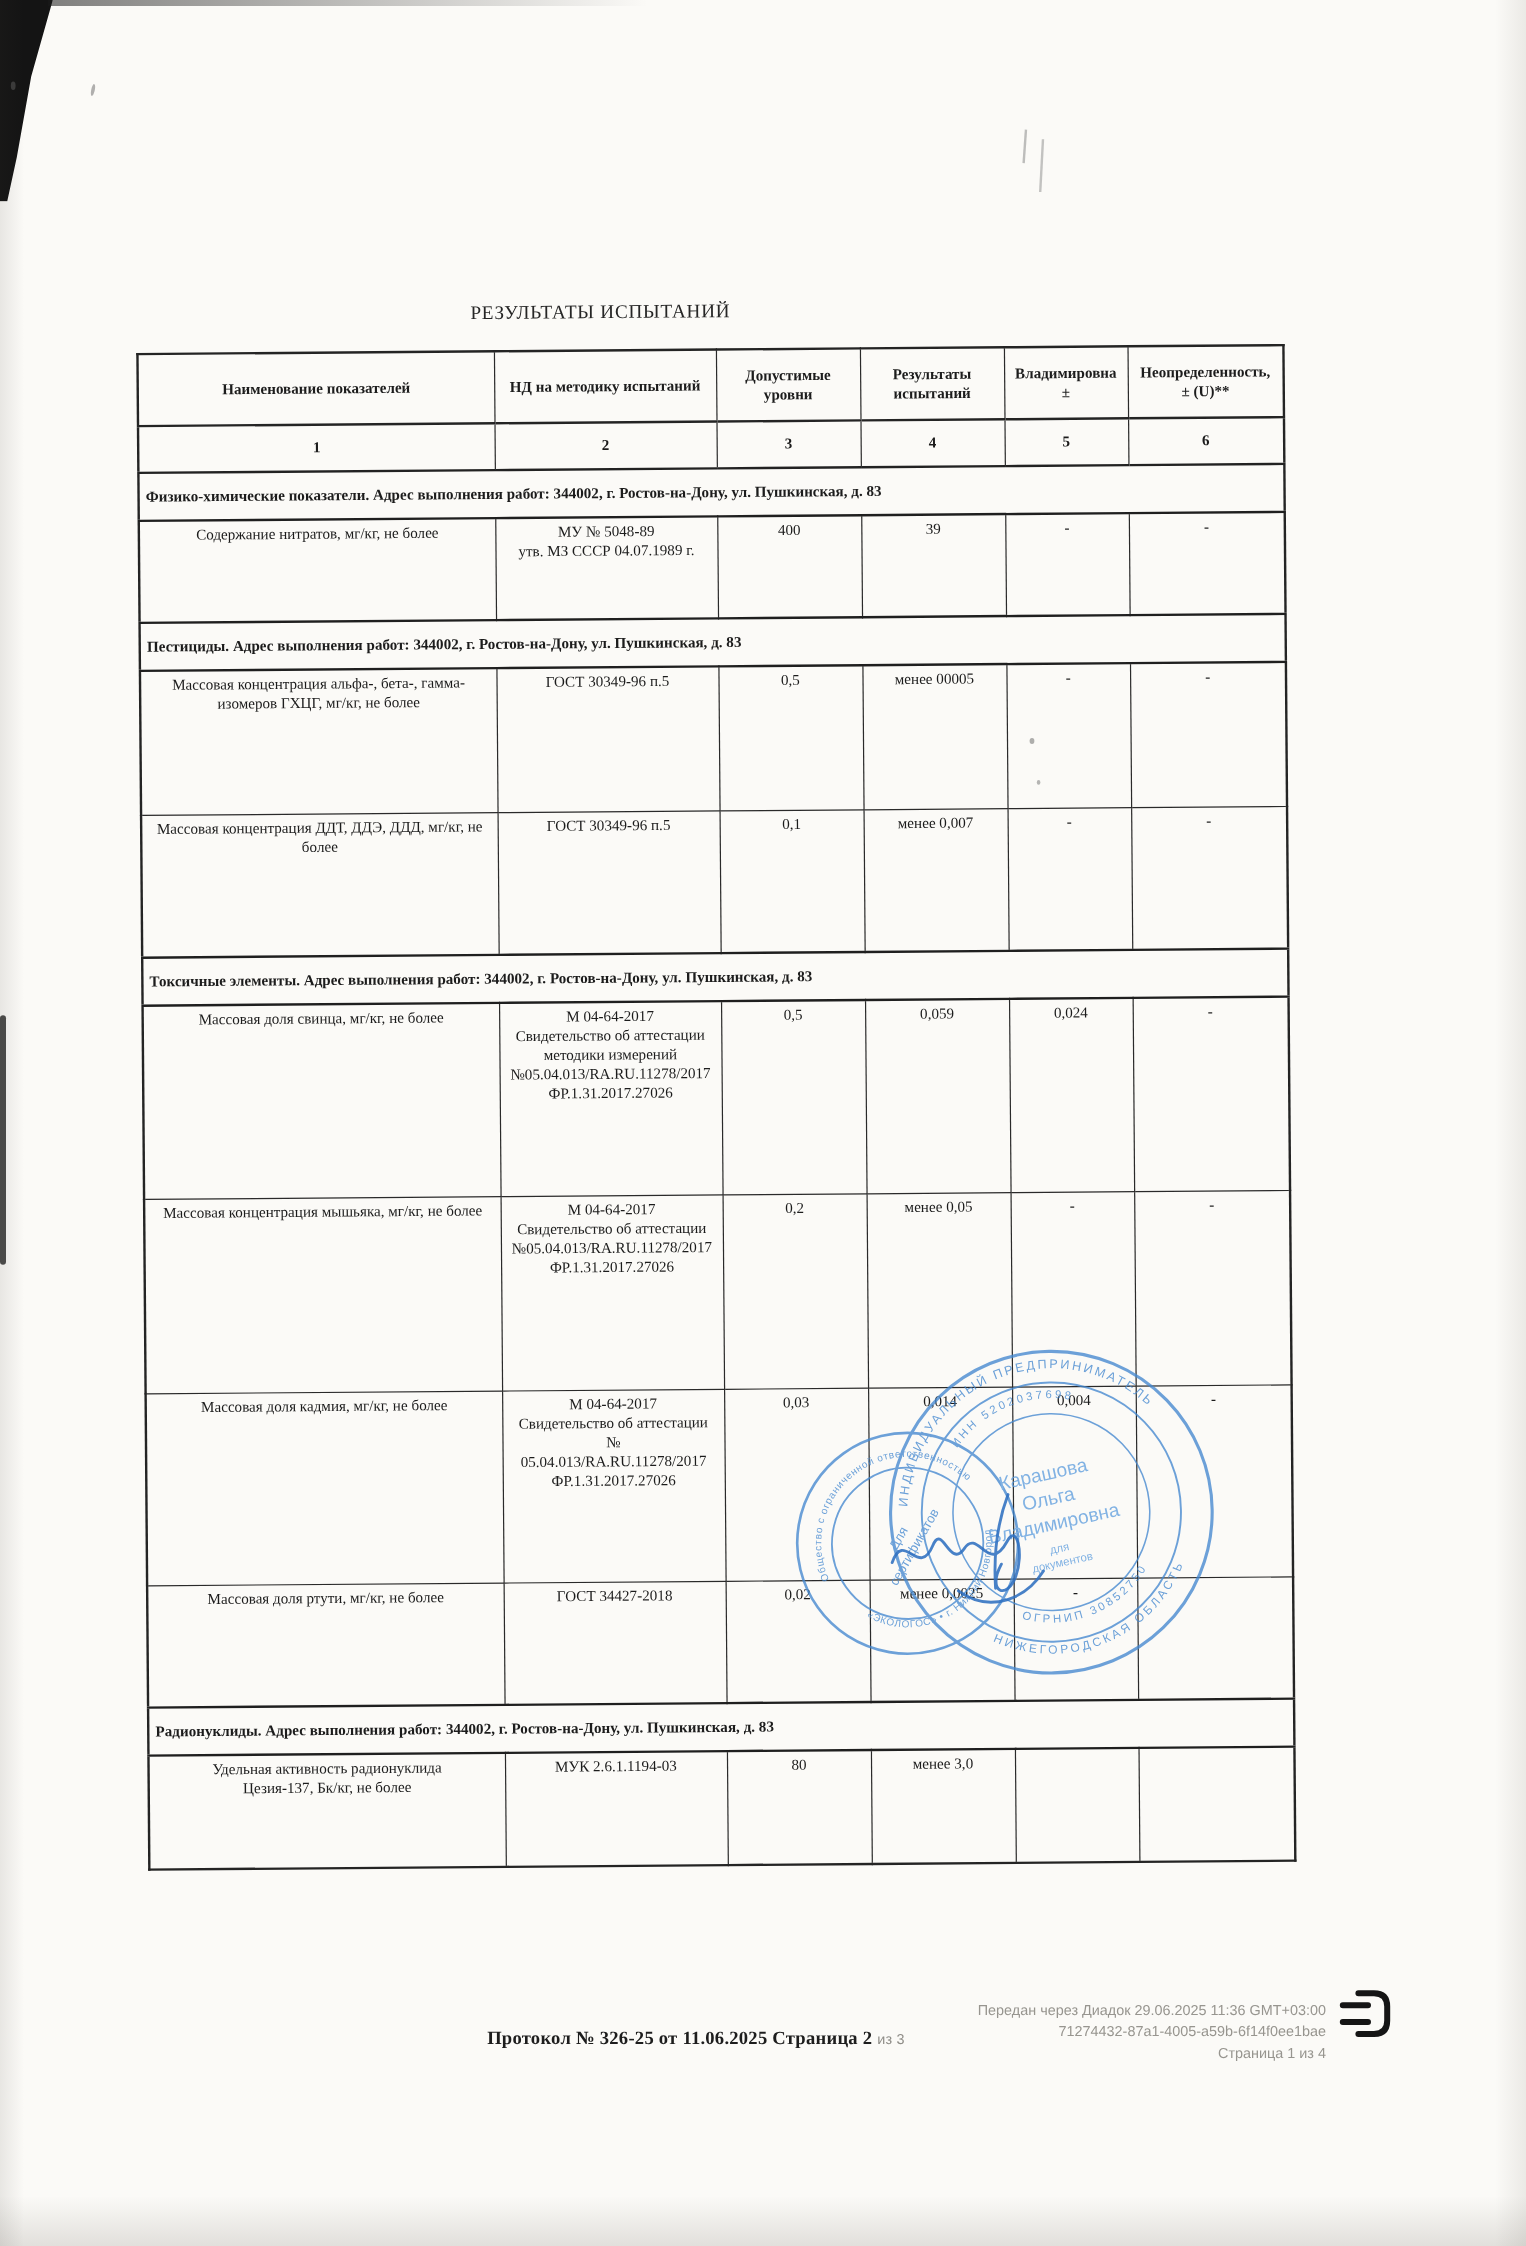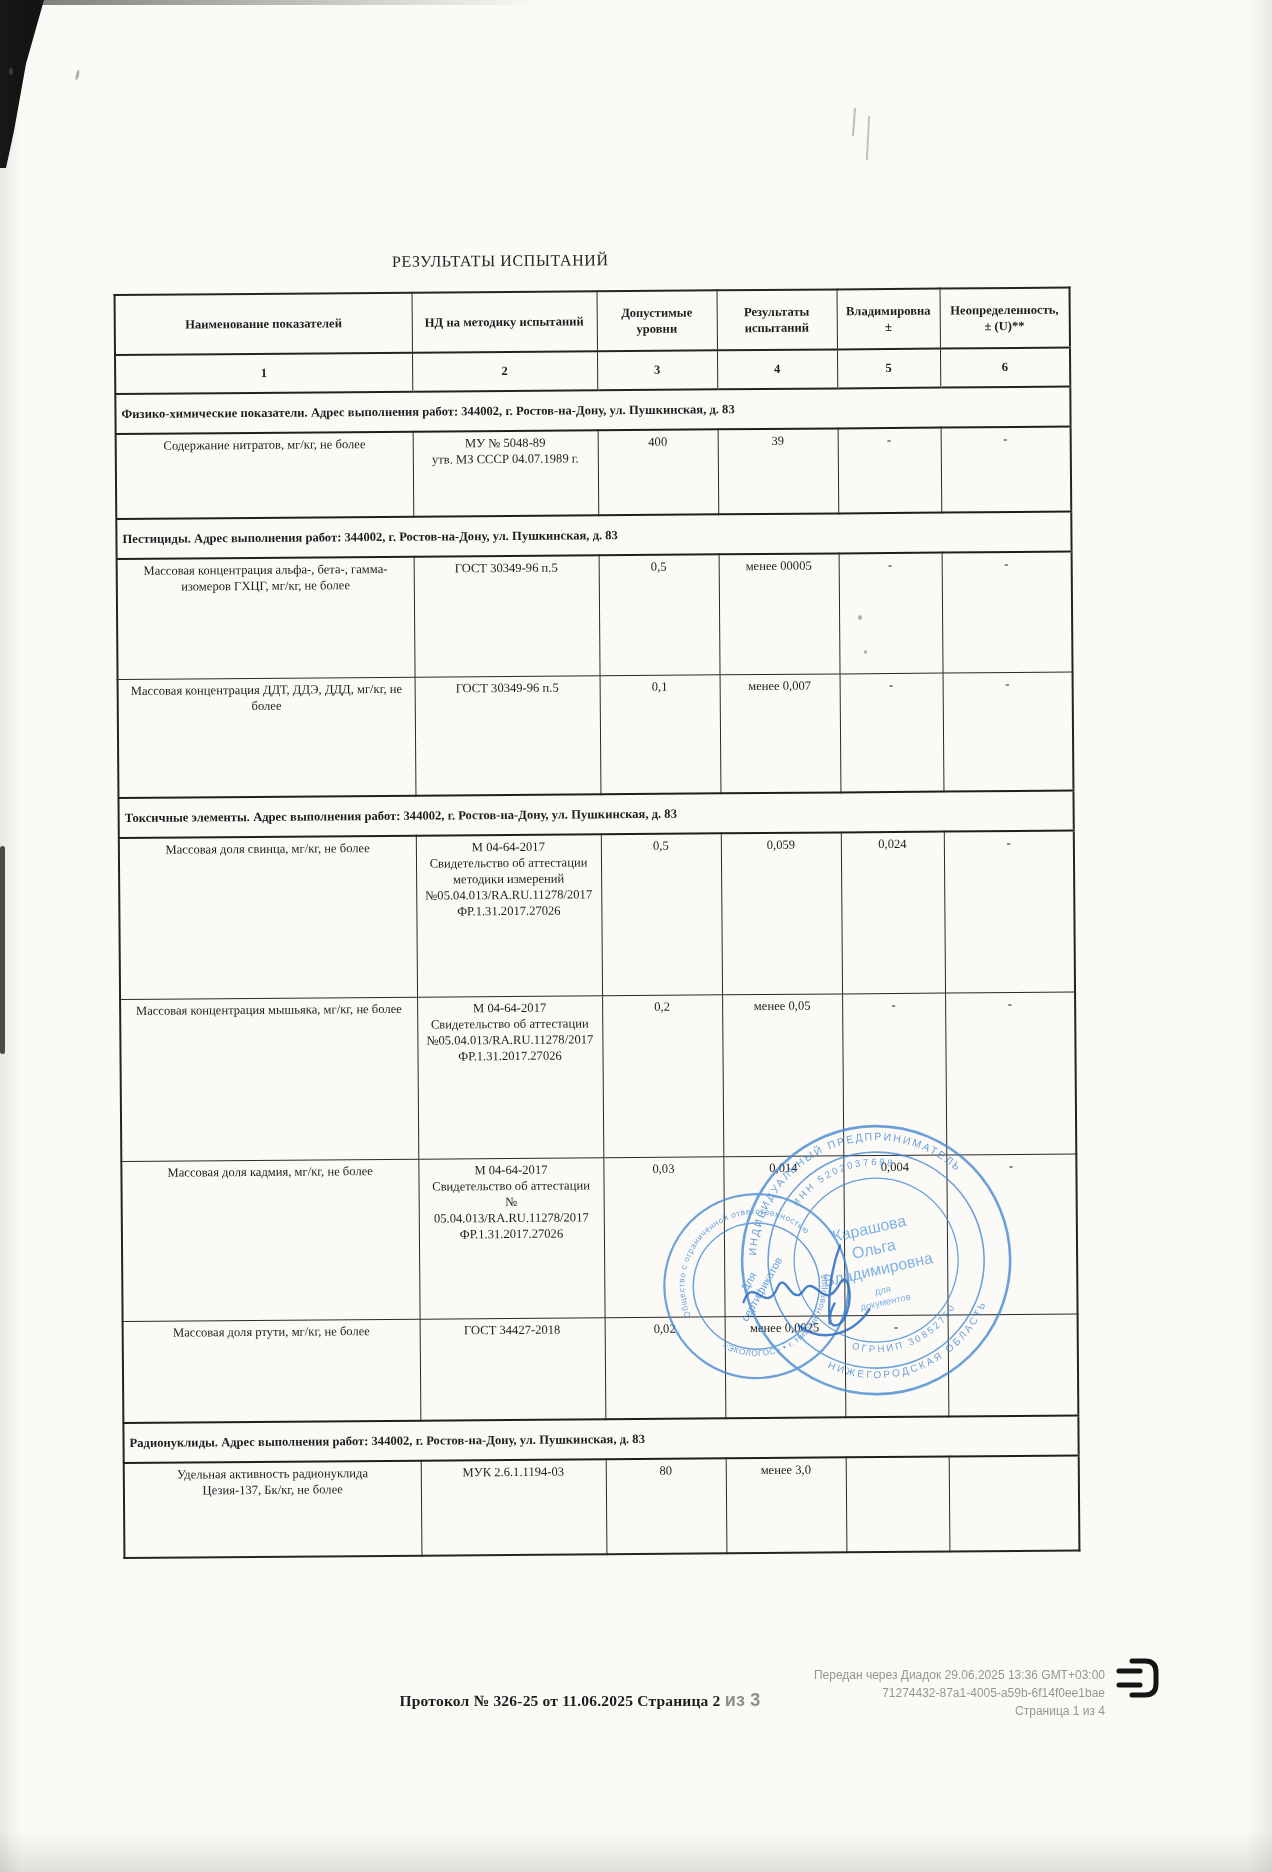--- a/index.html
+++ b/index.html
@@ -51,22 +51,22 @@
   tr.r-sec td{vertical-align:middle;text-align:left;font-weight:bold;padding-left:5px;
     border-top:2.6px solid #1f1f1f;border-bottom:2.6px solid #1f1f1f;}
   tr.r0{height:85px;} tr.r1{height:120px;} tr.r2{height:119px;}
   tr.r3{height:161px;} tr.r4{height:162px;} tr.r5{height:160px;}
   tr.r6{height:102px;} tr.r7{height:95px;}
   .pre{white-space:pre-line;}
 
   
   .footer-protocol{position:absolute;left:290px;top:1690px;width:580px;text-align:center;
     font-size:15.5px;font-weight:600;color:#1d1d1d;letter-spacing:.2px;}
-  .footer-protocol .overlay-part{font-family:"Liberation Sans",sans-serif;font-weight:700;
-    color:#8f8d88;font-size:18px;}
+  .footer-protocol .overlay-part{font-family:"Liberation Sans",sans-serif;font-weight:400;
+    color:#8f8d88;font-size:12px;}
   .diadoc-note{position:absolute;right:167px;top:1666px;width:420px;text-align:right;
     font-family:"Liberation Sans",sans-serif;font-size:12px;line-height:1.5;color:#97958f;}
   .diadoc-logo{position:absolute;left:1110px;top:1652px;width:52px;height:52px;}
 
   .stamp-layer{position:absolute;left:590px;top:1075px;width:470px;height:370px;overflow:visible;opacity:.78;}
   .sig-layer{position:absolute;left:590px;top:1075px;width:470px;height:370px;overflow:visible;opacity:.88;}
 </style>
 </head>
 <body>
 
@@ -265,21 +265,21 @@
   </svg>
 
 </div>
 
 <div class="footer-protocol">
   <span>Протокол № 326-25 от 11.06.2025 Страница 2</span>
   <span class="overlay-part">из 3</span>
 </div>
 
 <div class="diadoc-note">
-  <div>Передан через Диадок 29.06.2025 13:36 GMT+03:00</div>
+  <div>Передан через Диадок 29.06.2025 11:36 GMT+03:00</div>
   <div>71274432-87a1-4005-a59b-6f14f0ee1bae</div>
   <div>Страница 1 из 4</div>
 </div>
 
 <svg class="diadoc-logo" viewBox="0 0 52 52">
   <path d="M22 9 h13 q11 0 11 11 v12 q0 11 -11 11 h-13" fill="none" stroke="#151515" stroke-width="5" stroke-linecap="round"></path>
   <path d="M9 19 h21 M9 33 h21" fill="none" stroke="#151515" stroke-width="5" stroke-linecap="round"></path>
 </svg>
 
 <div class="shade-bottom"></div>

